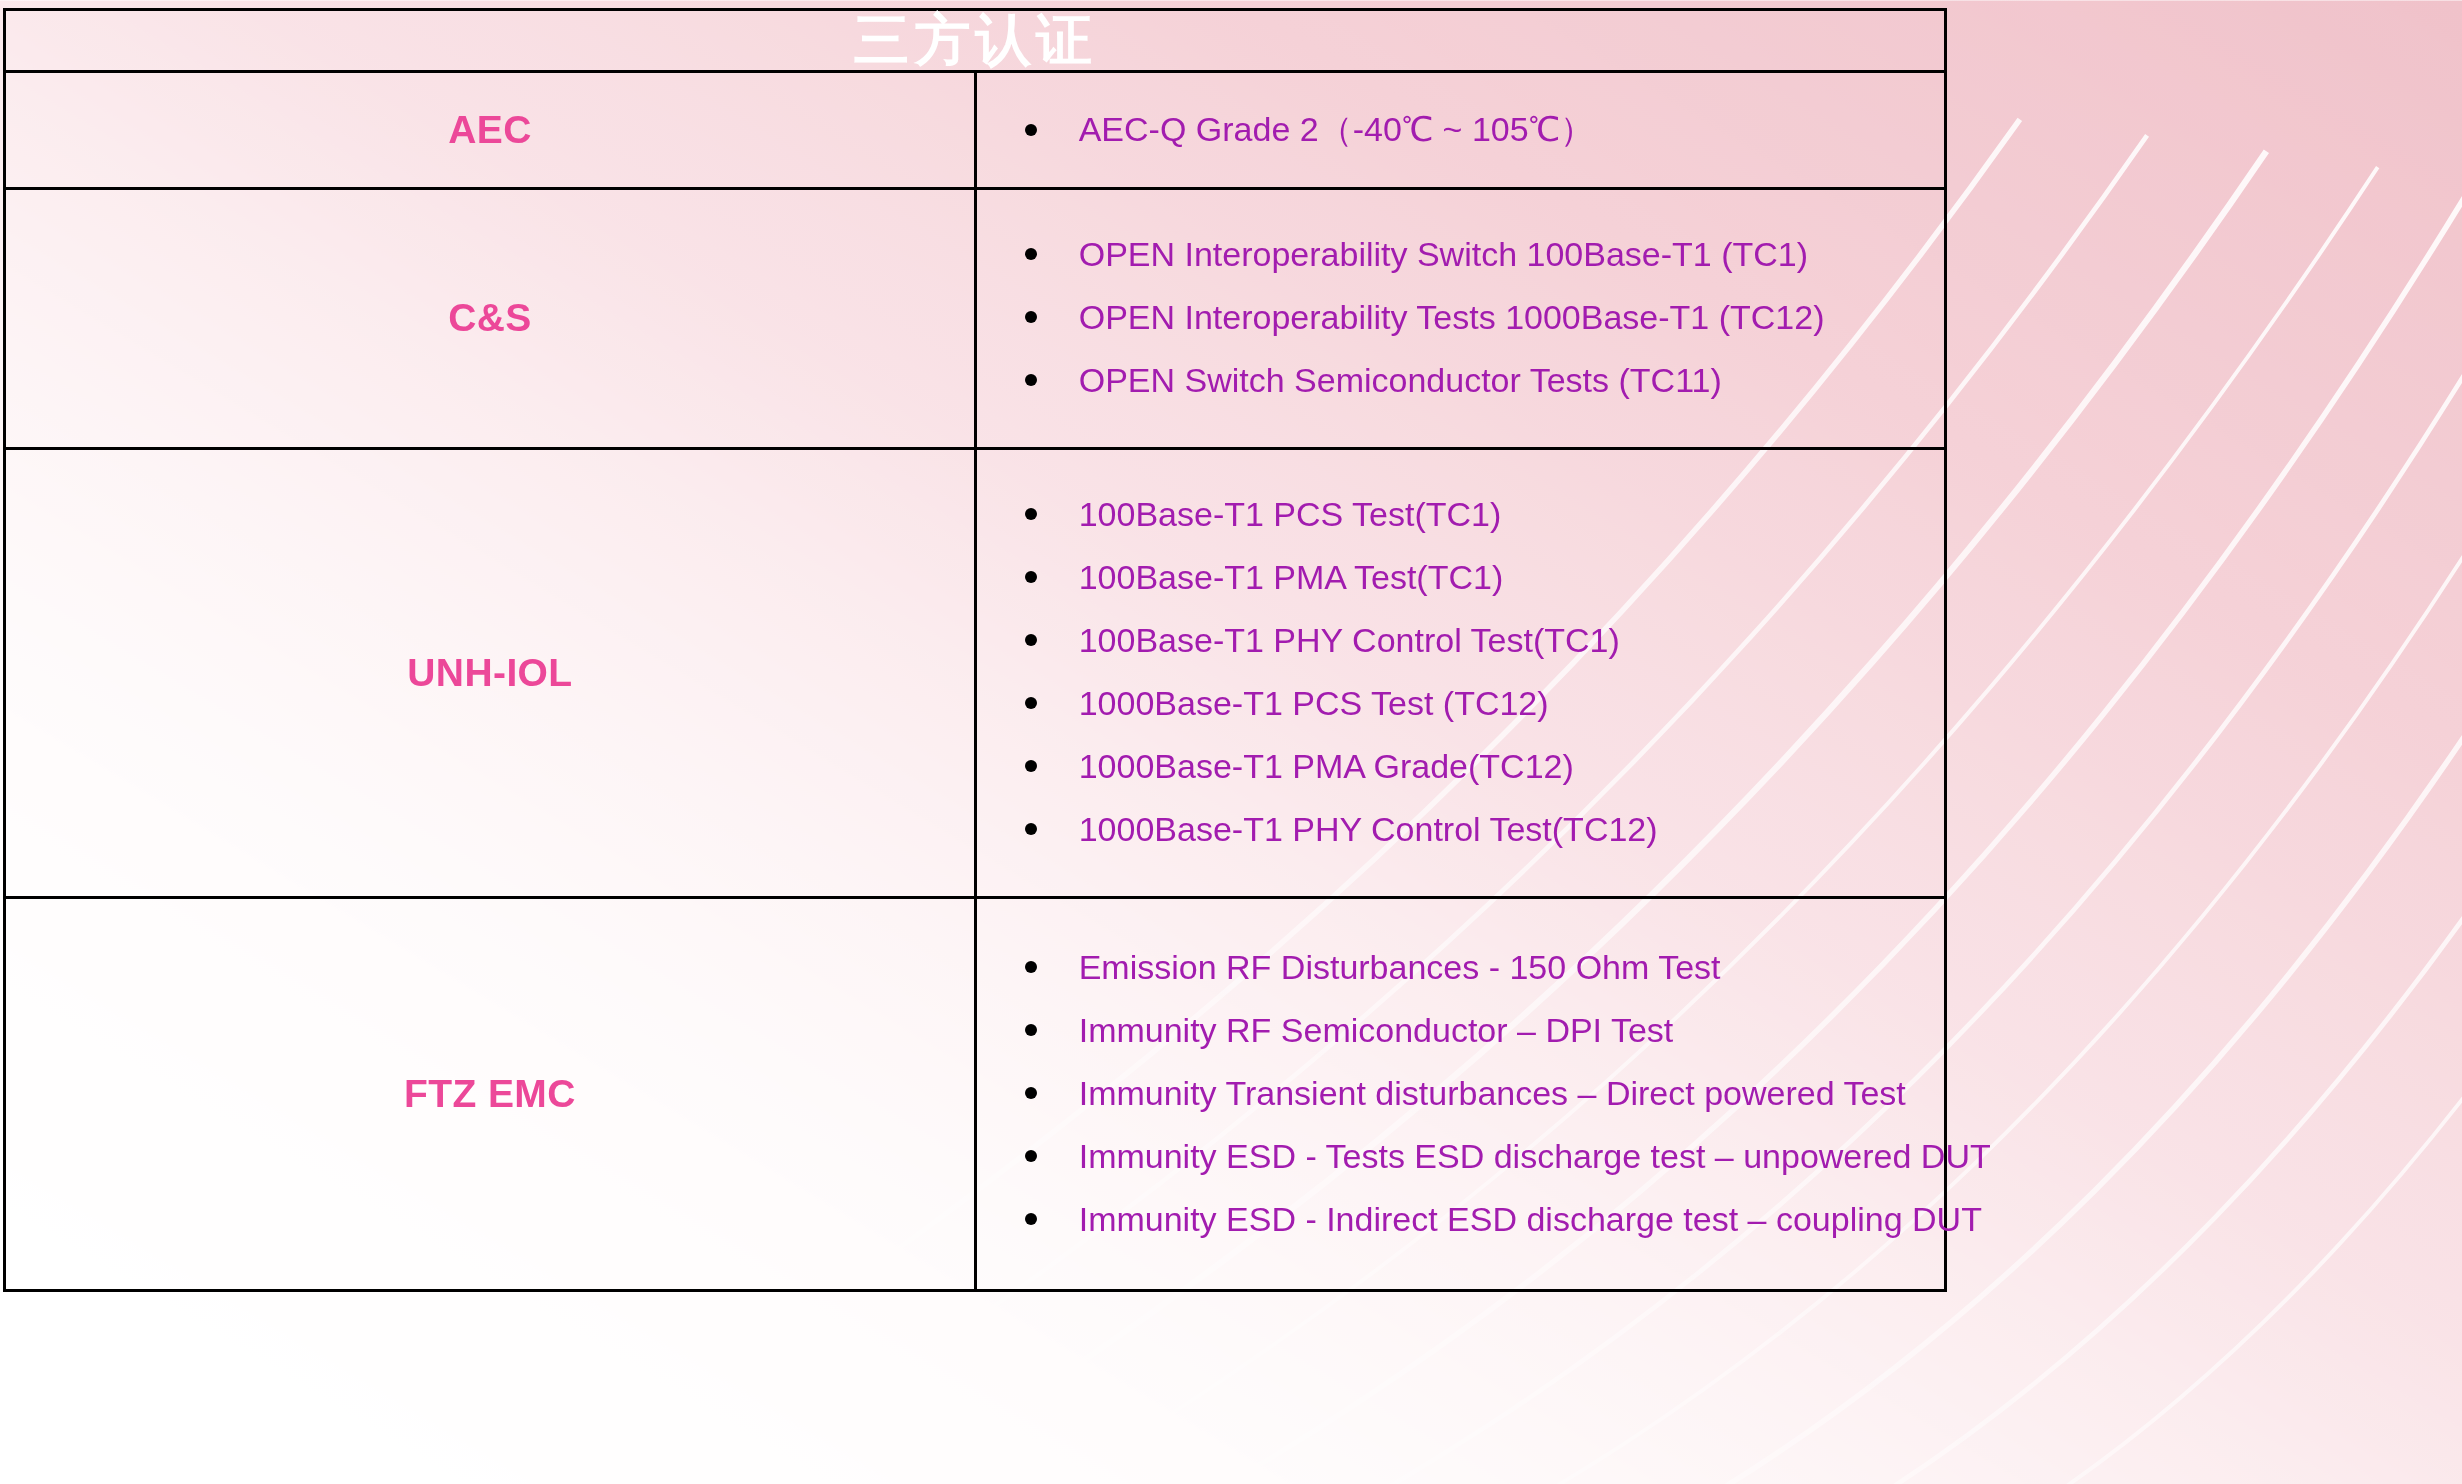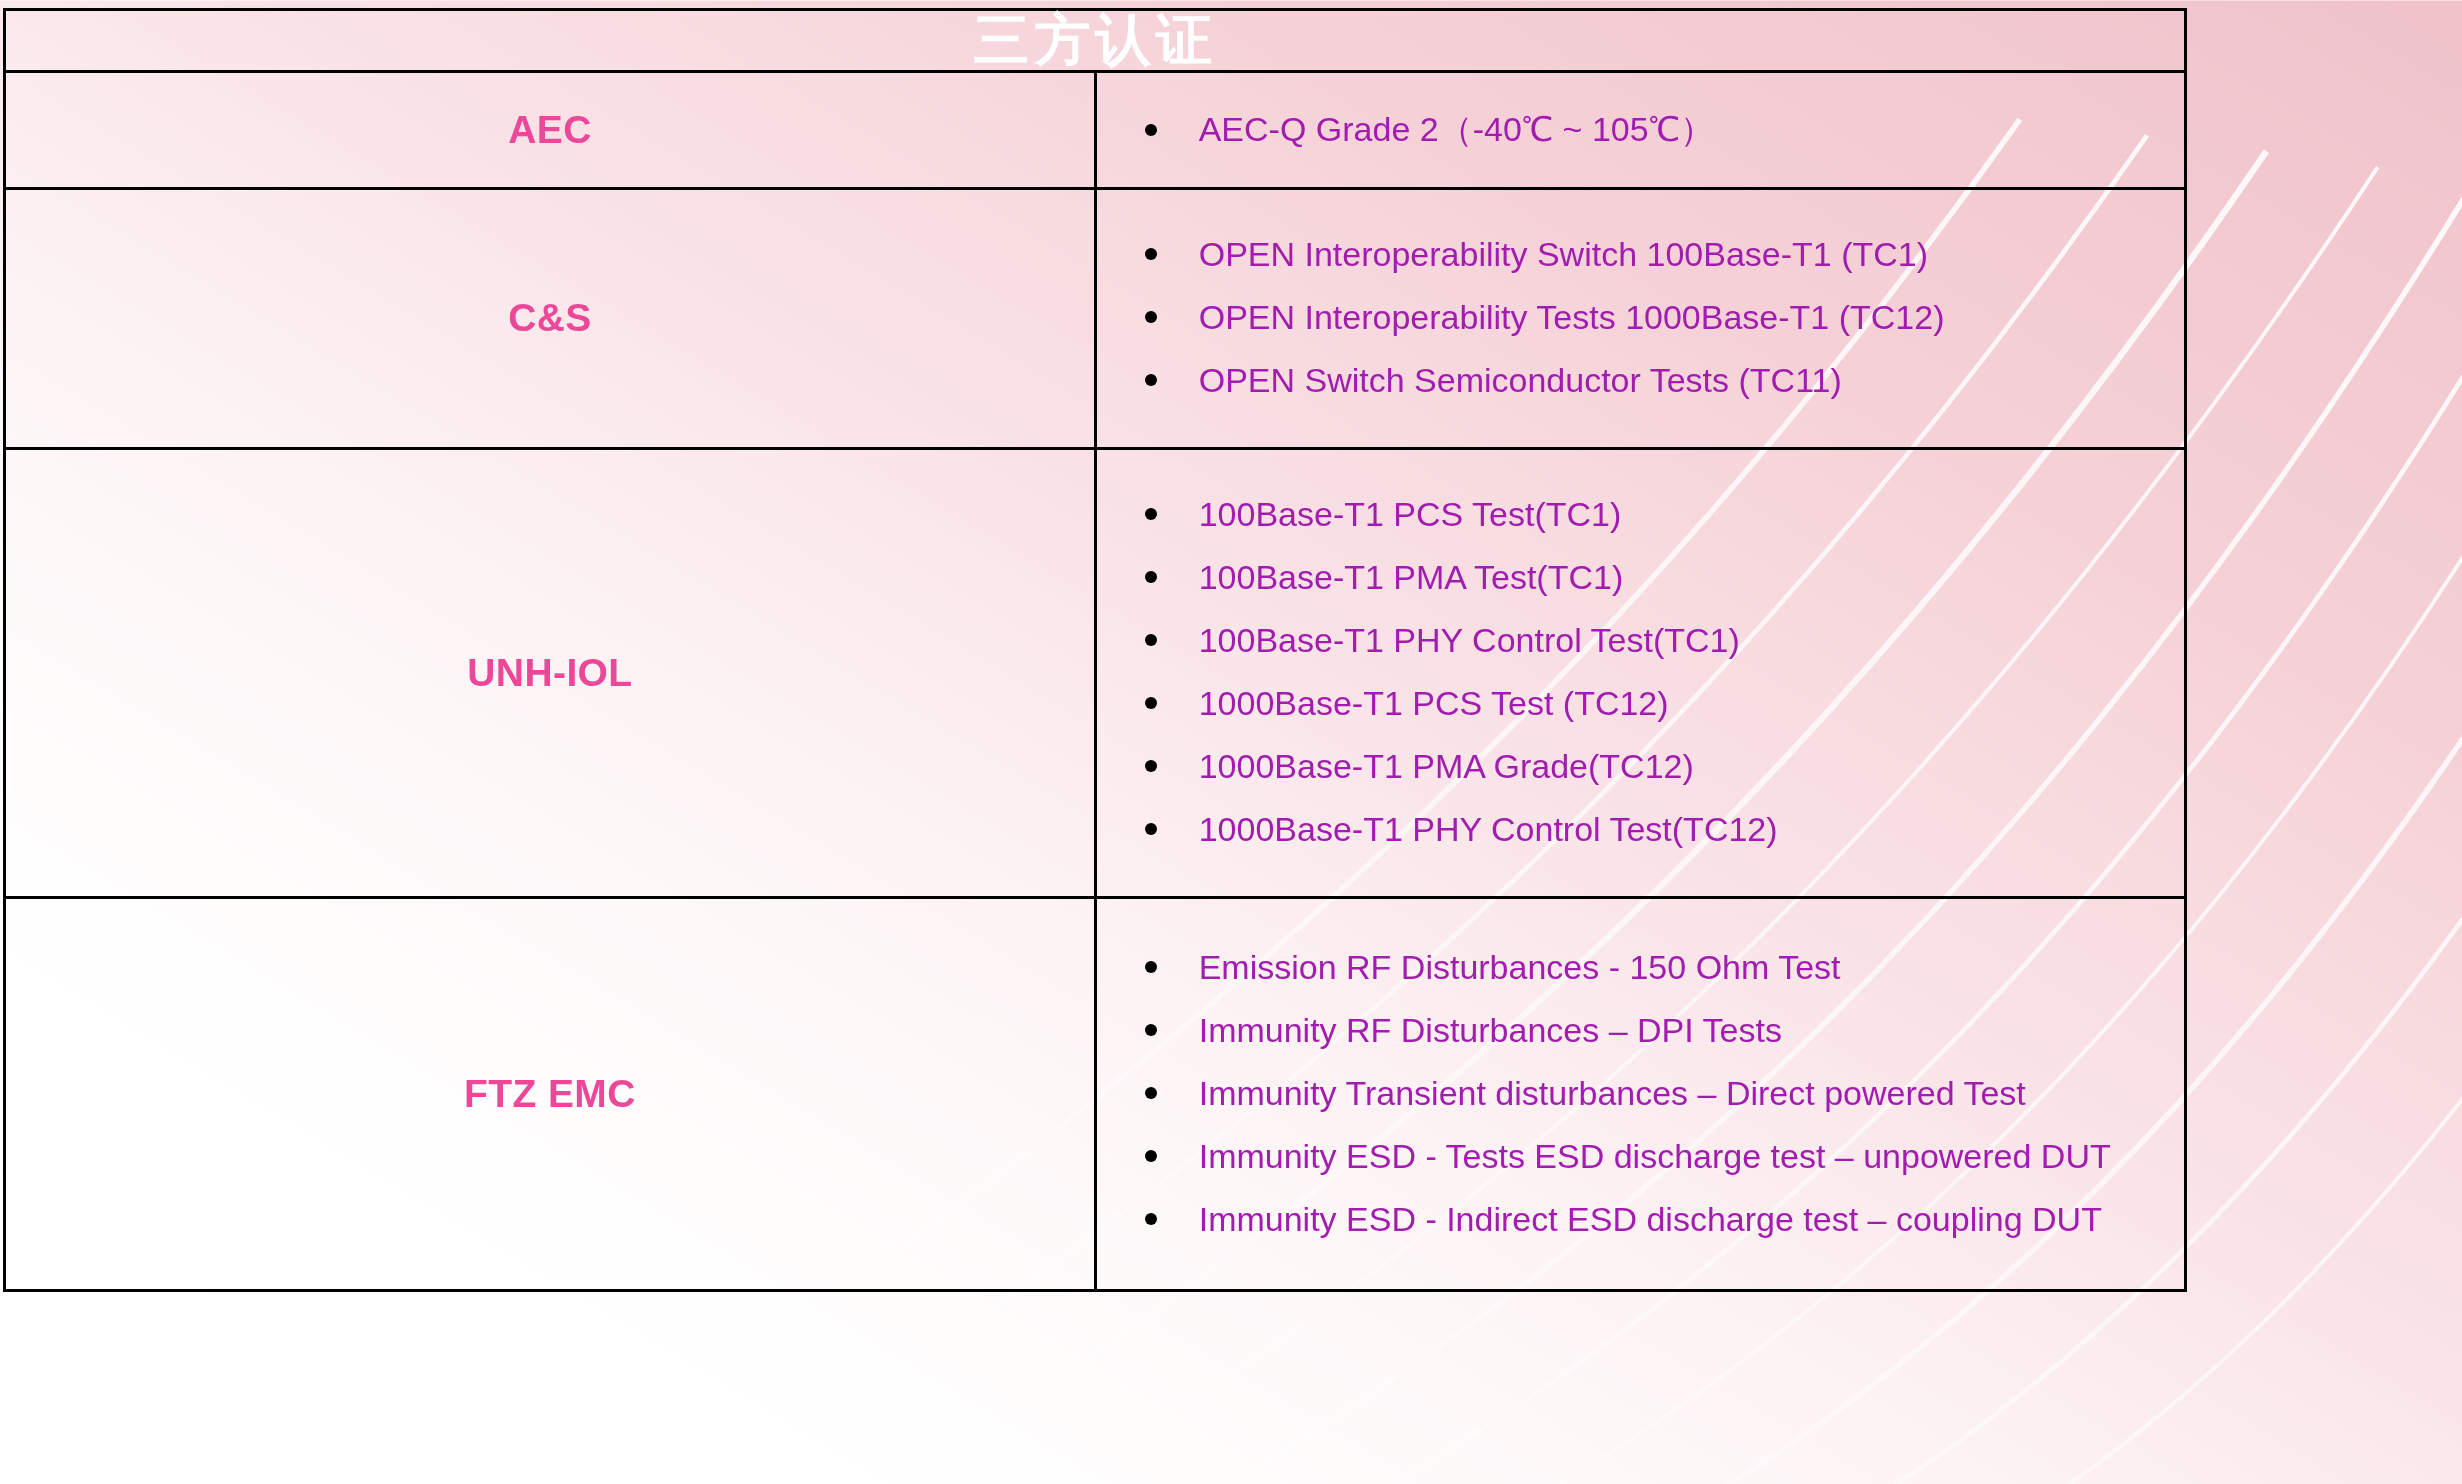--- a/index.html
+++ b/index.html
@@ -23,21 +23,21 @@
     overflow: hidden;
     z-index: 0;
   }
   .backdrop svg { display: block; }
 
   
   .cert-table {
     position: absolute;
     left: 3.2px;
     top: 8px;
-    width: 2184px;
+    width: 1944px;
     border-collapse: collapse;
     table-layout: fixed;
     z-index: 2;
     padding-left: 28px;
   }
   .cert-table td, .cert-table th {
     border: 3.2px solid #000000;
     padding: 0;
     vertical-align: middle;
     background: transparent;
@@ -223,21 +223,21 @@
     <tr class="row-ftz">
       <td class="label-cell">FTZ EMC</td>
       <td class="content-cell">
         <ul class="bullets">
           <li>
             <span class="dot"></span>
             <span>Emission RF Disturbances - 150 Ohm Test</span>
           </li>
           <li>
             <span class="dot"></span>
-            <span>Immunity RF Disturbances – DPI Tests</span>
+            <span>Immunity RF Semiconductor – DPI Test</span>
           </li>
           <li>
             <span class="dot"></span>
             <span>Immunity Transient disturbances – Direct powered Test</span>
           </li>
           <li>
             <span class="dot"></span>
             <span>Immunity ESD - Tests ESD discharge test – unpowered DUT</span>
           </li>
           <li>

